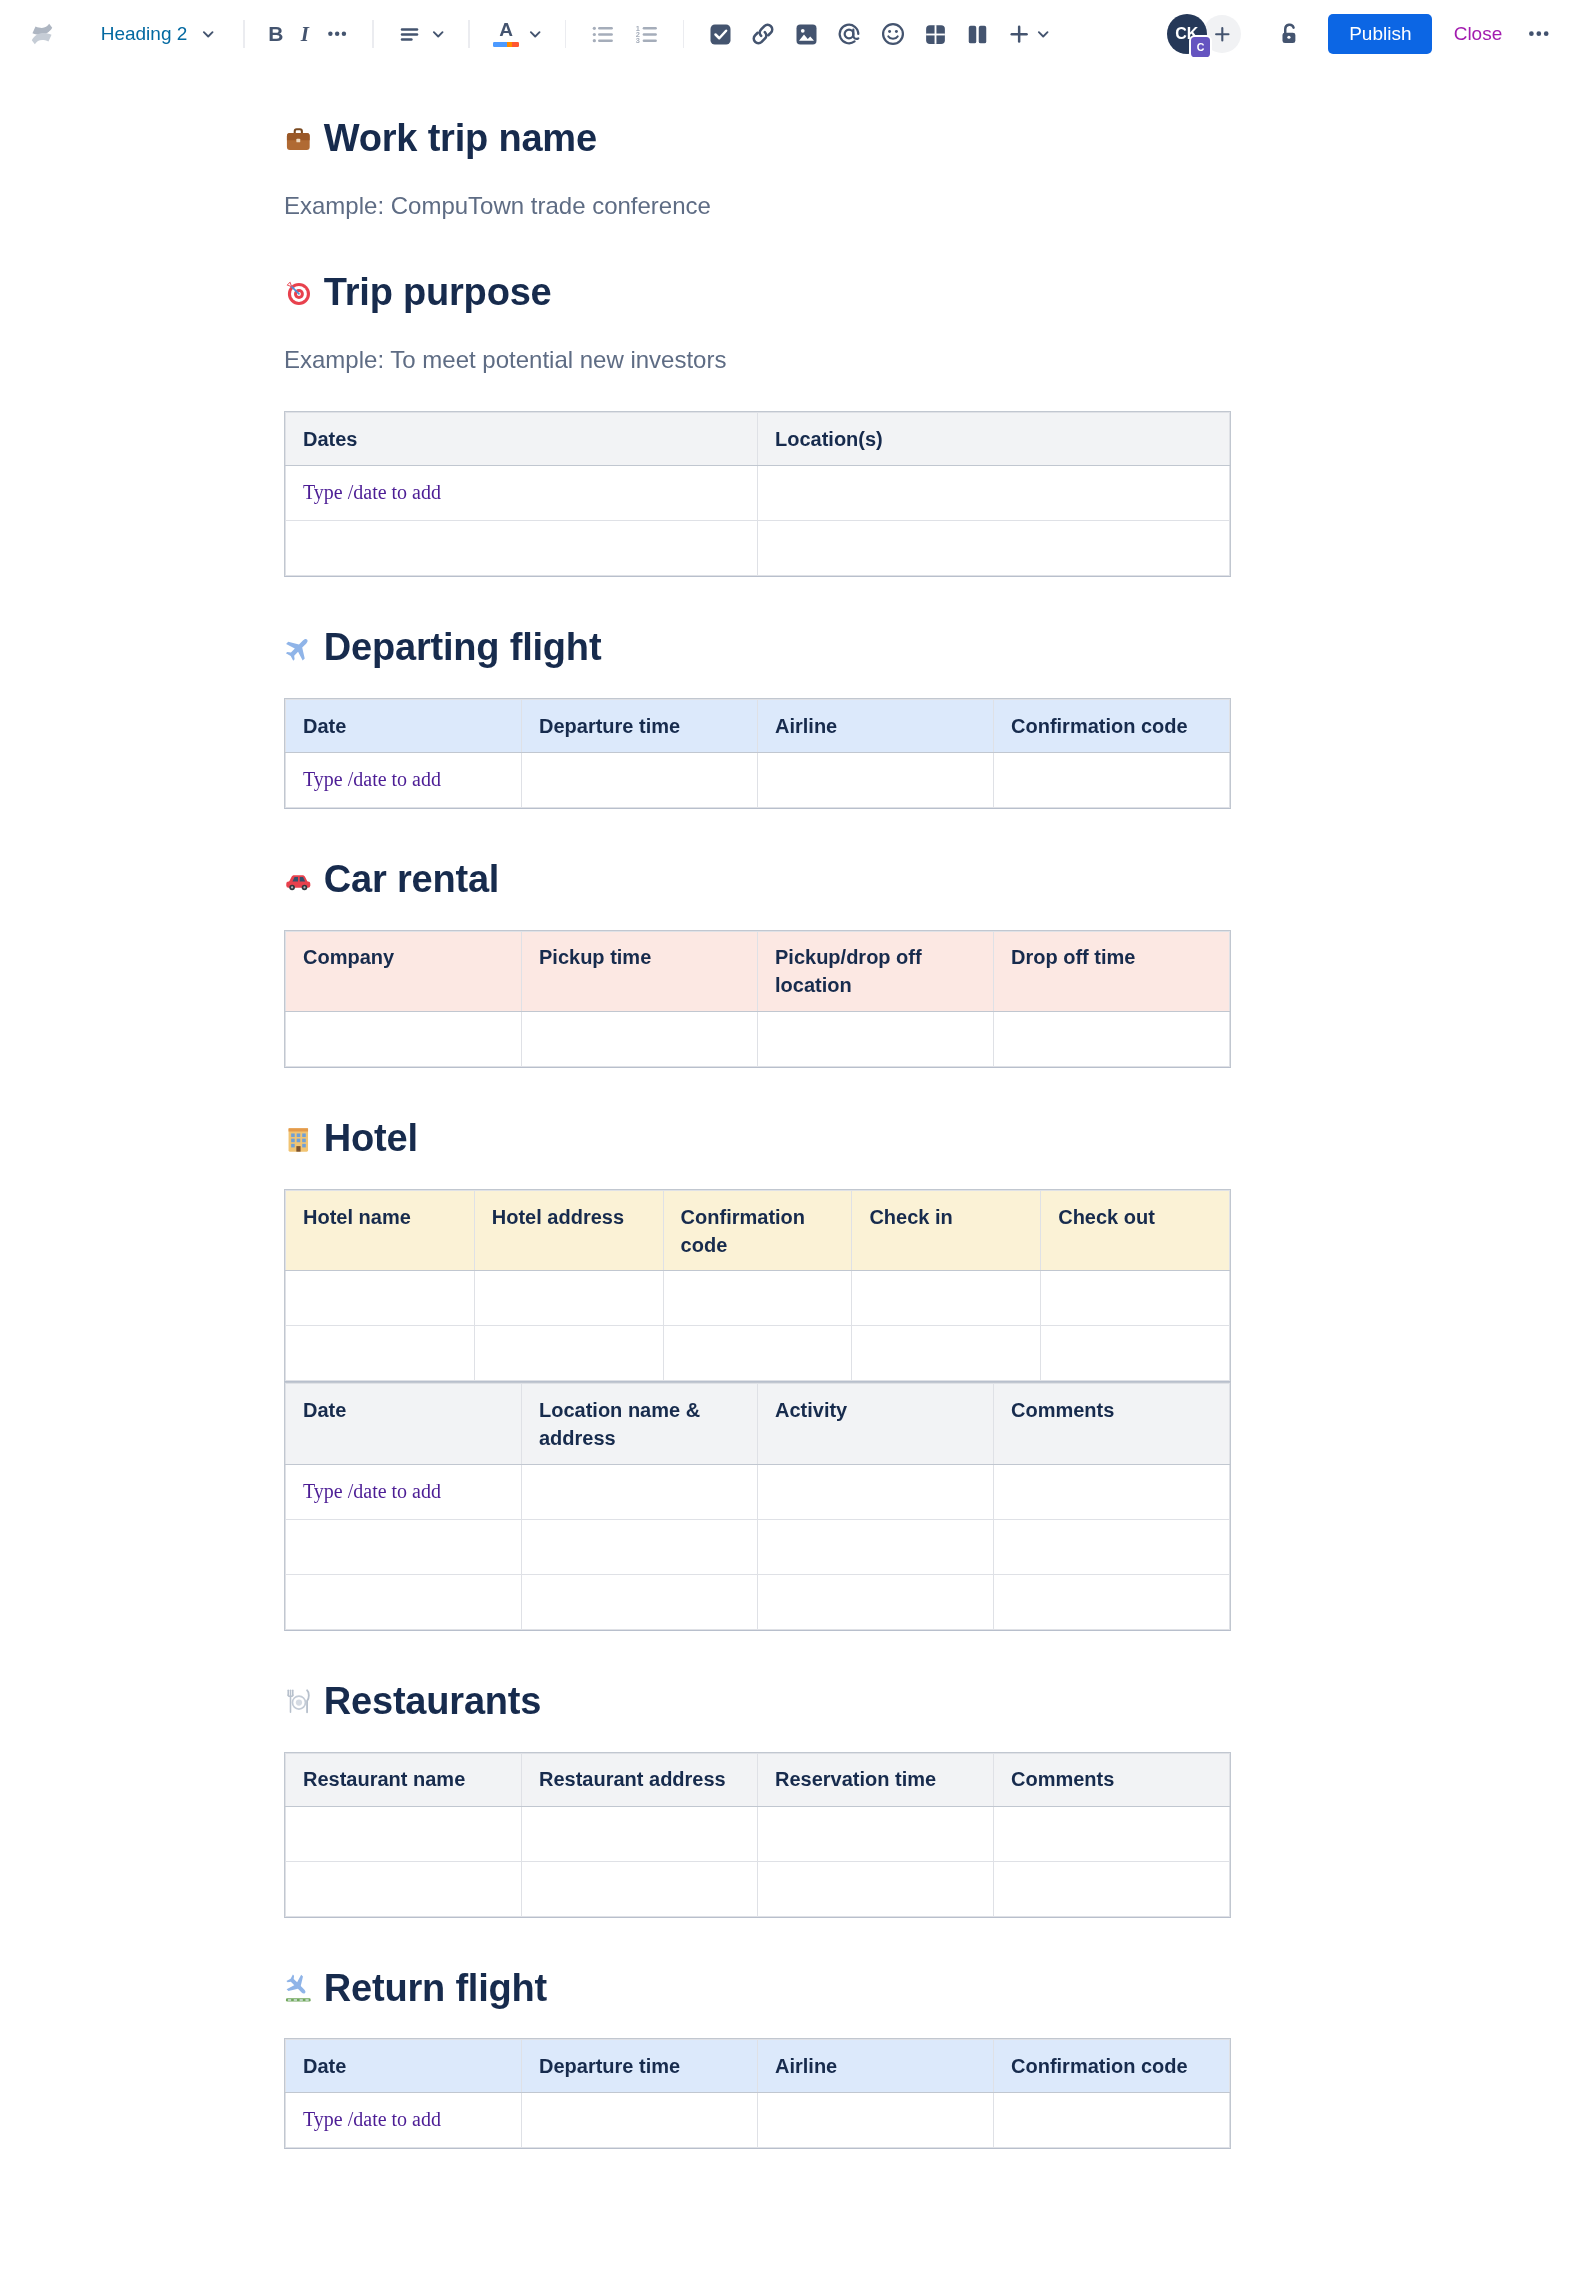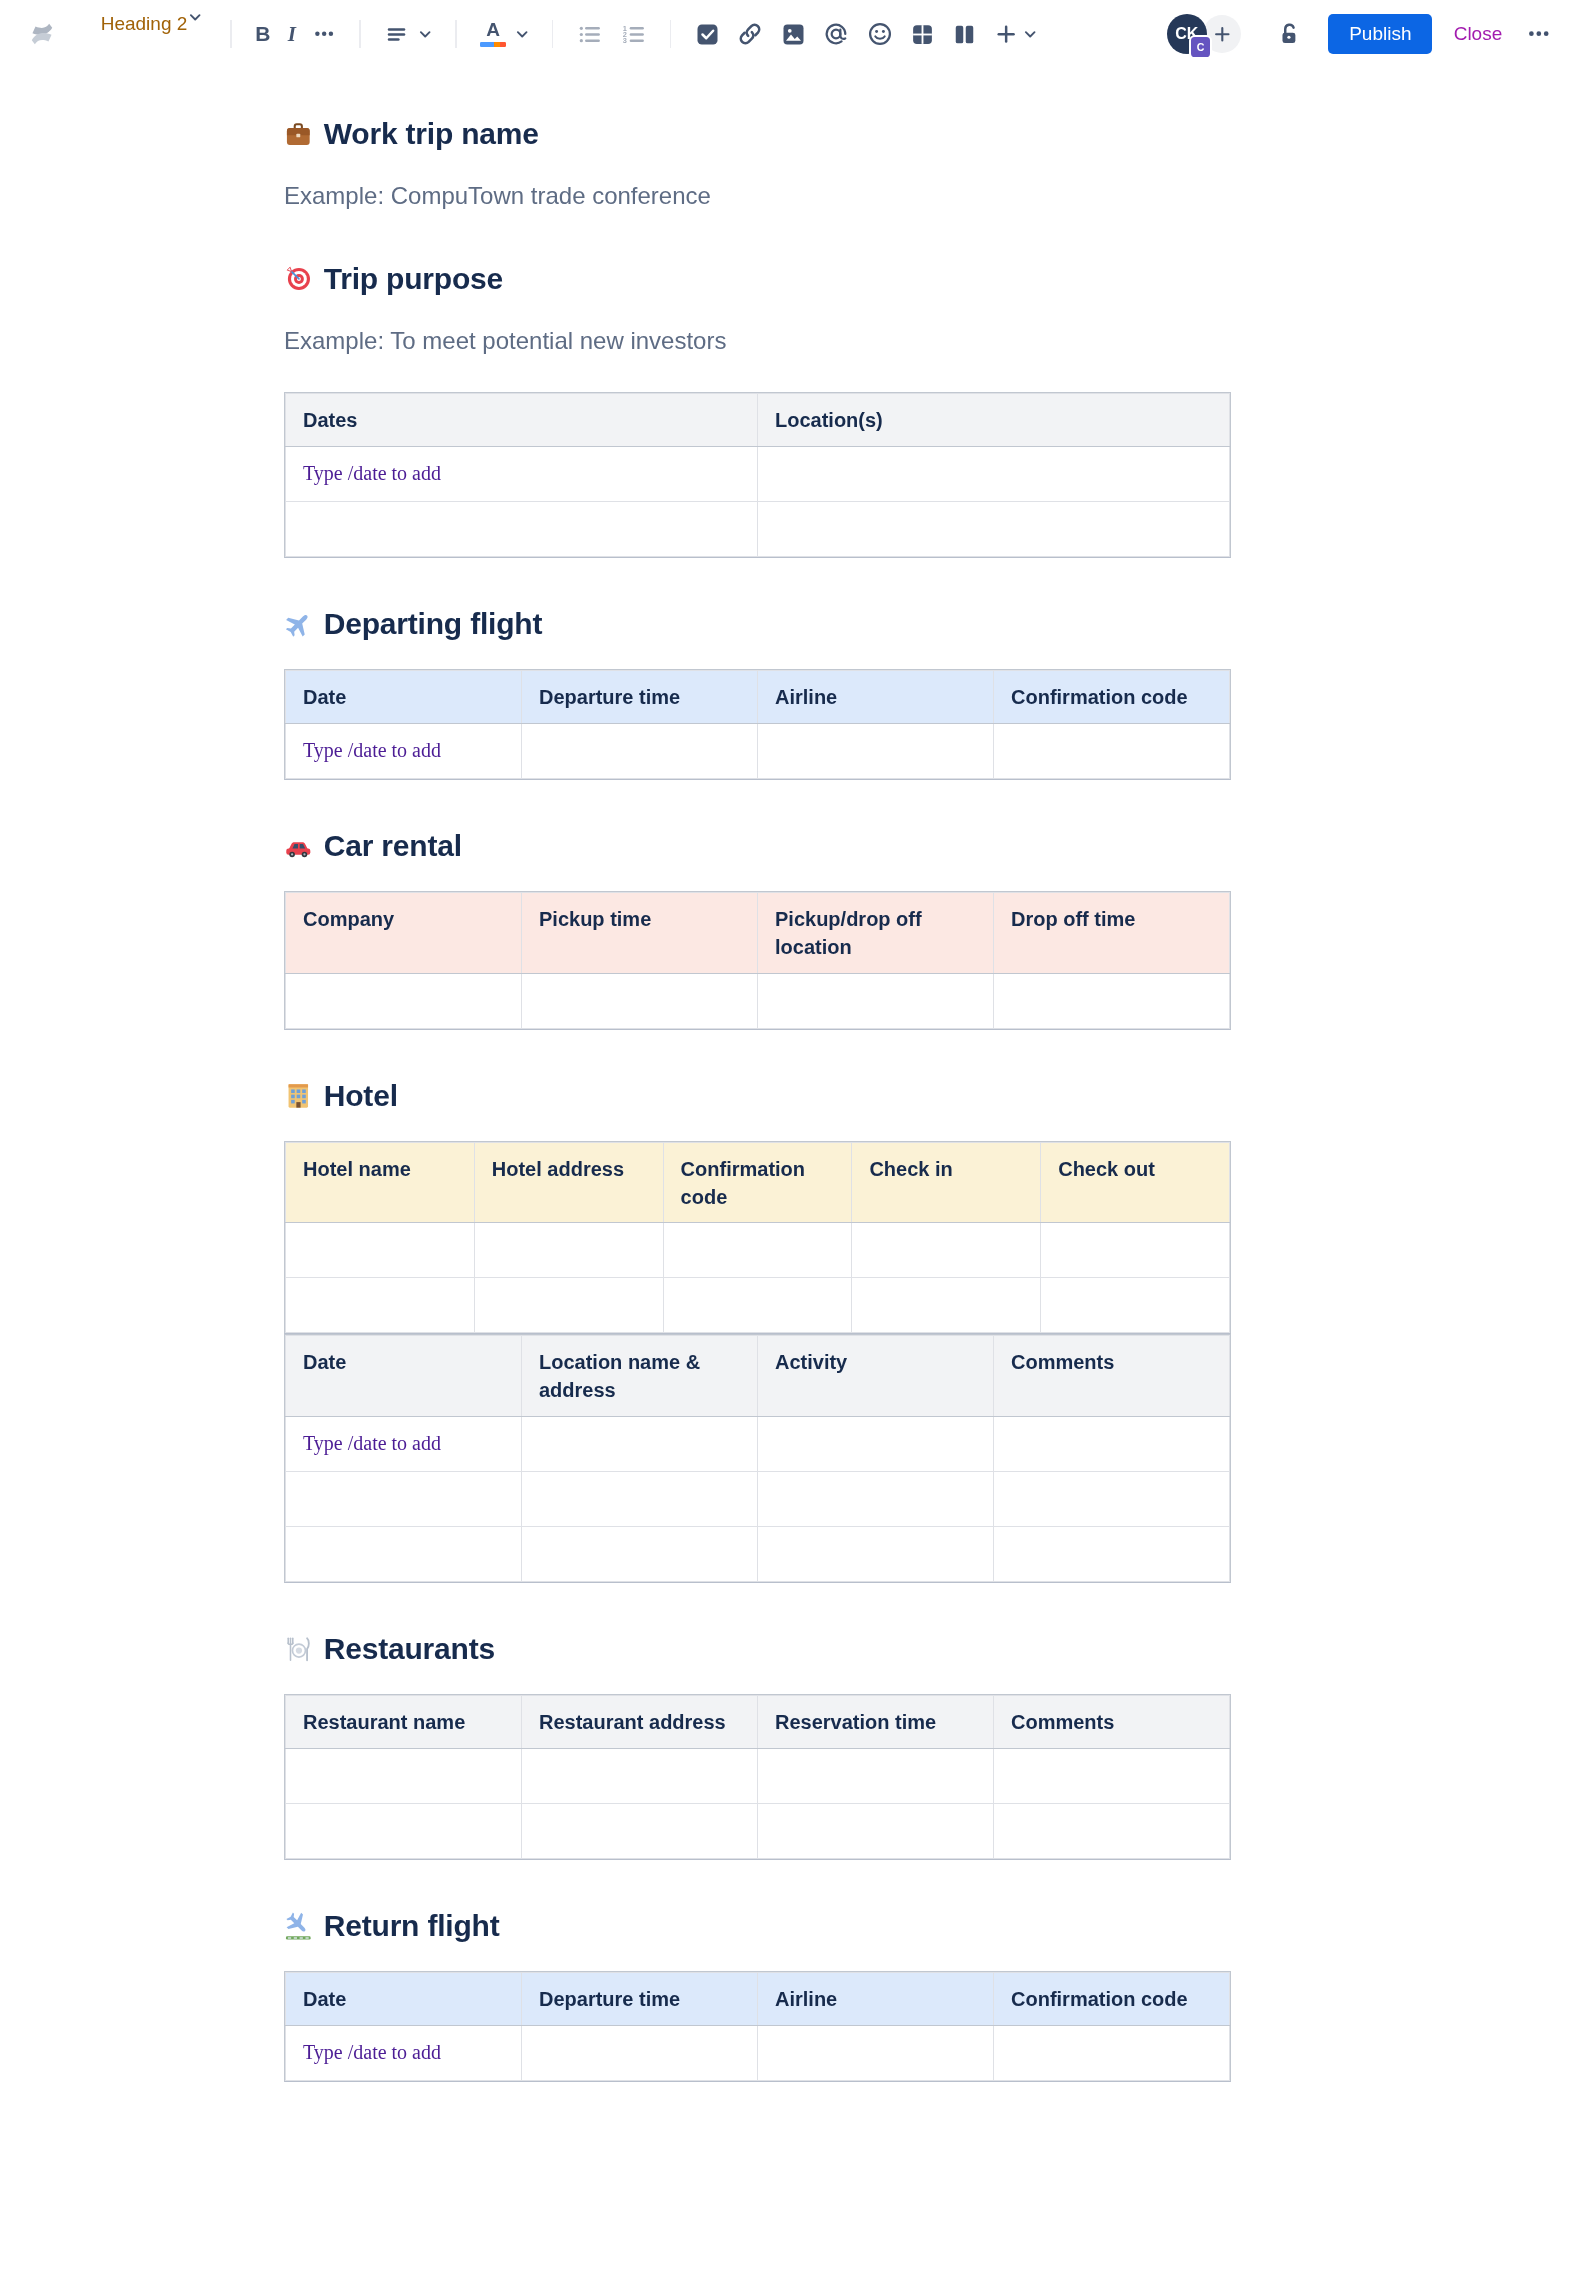--- a/index.html
+++ b/index.html
@@ -14,21 +14,21 @@
     display:flex;align-items:center;padding-left:27px;box-sizing:border-box;
   }
   .tb-left{display:flex;align-items:center;height:100%;}
   .tb-sep{width:1.2px;height:28.6px;background:#EBECF0;margin:0 15px;flex:none;}
   .tb-btn{
     display:flex;align-items:center;justify-content:center;
     border:none;background:transparent;cursor:pointer;
     color:#44546F;padding:0 8.7px;height:43px;border-radius:3.7px;
   }
   .logo{margin-right:35px;display:flex;align-items:center;}
-  .heading-select{font-size:19px;color:#a16207;display:flex;align-items:flex-start;gap:2px;margin-right:5px;}
+  .heading-select{font-size:19px;color:#0369a1;display:flex;align-items:center;gap:15px;margin-right:5px;}
   .bi{font-size:21px;font-weight:700;}
   .bi-i{font-style:italic;font-family:"Liberation Serif",serif;font-weight:600;}
   .acolor{display:flex;flex-direction:column;align-items:center;gap:3.1px;}
   .acolor .a{font-size:19px;font-weight:700;color:#44546F;line-height:18.6px;}
   .acolor .bar{width:26px;height:5px;border-radius:1.2px;
     background:linear-gradient(90deg,#4C9AFF 0 55%,#FF8B00 55% 75%,#FF5630 75% 100%);}
   .tb-right{position:absolute;right:31px;top:0;height:68px;display:flex;align-items:center;}
   .avatar{width:40px;height:40px;border-radius:50%;background:#253858;color:#fff;
     display:flex;align-items:center;justify-content:center;font-size:16px;font-weight:700;
     position:relative;z-index:2;flex:none;cursor:pointer;}
@@ -41,21 +41,21 @@
   .publish{margin-left:18.6px;background:#0C66E4;color:#fff;font-size:19px;font-family:inherit;
     border:none;border-radius:5px;height:40px;padding:0 21px;cursor:pointer;}
   .closebtn{margin-left:11.2px;background:transparent;border:none;color:#a21caf;
     font-size:19px;font-family:inherit;height:40px;padding:0 10px;cursor:pointer;border-radius:3.7px;}
   .morebtn{margin-left:7.4px;background:transparent;border:none;cursor:pointer;height:40px;
     display:flex;align-items:center;padding:0 7.4px;border-radius:3.7px;}
   
   .content{width:947px;margin-left:284px;}
   h1.page-title{font-size:35px;font-weight:600;letter-spacing:-0.3px;color:#172B4D;
     margin:60px 0 0 0;line-height:1.2;}
-  h2.sec{font-size:30px;font-weight:600;color:#172B4D;letter-spacing:-0.2px;
+  h2.sec{font-size:38px;font-weight:600;color:#172B4D;letter-spacing:-0.2px;
     margin:48px 0 27px 0;display:flex;align-items:center;gap:11.2px;line-height:1.2;}
   h2.sec svg{flex:none;}
   p.example{font-size:24px;color:#5E6C84;margin:0;line-height:1.4;}
   p.example + .tbl-wrap{margin-top:35px;}
   h2.sec + .tbl-wrap{margin-top:3.7px;}
   .tbl-wrap{border:1.2px solid #C1C7D0;border-bottom:1.9px solid #B8BFCC;}
   table{border-collapse:collapse;width:100%;table-layout:fixed;}
   th,td{border:1.2px solid #DFE1E6;font-size:20px;line-height:28px;
     padding:11.8px 17px;vertical-align:top;text-align:left;box-sizing:border-box;}
   th{font-weight:700;color:#172B4D;height:53px;border-bottom:1.2px solid #C1C7D0;}

